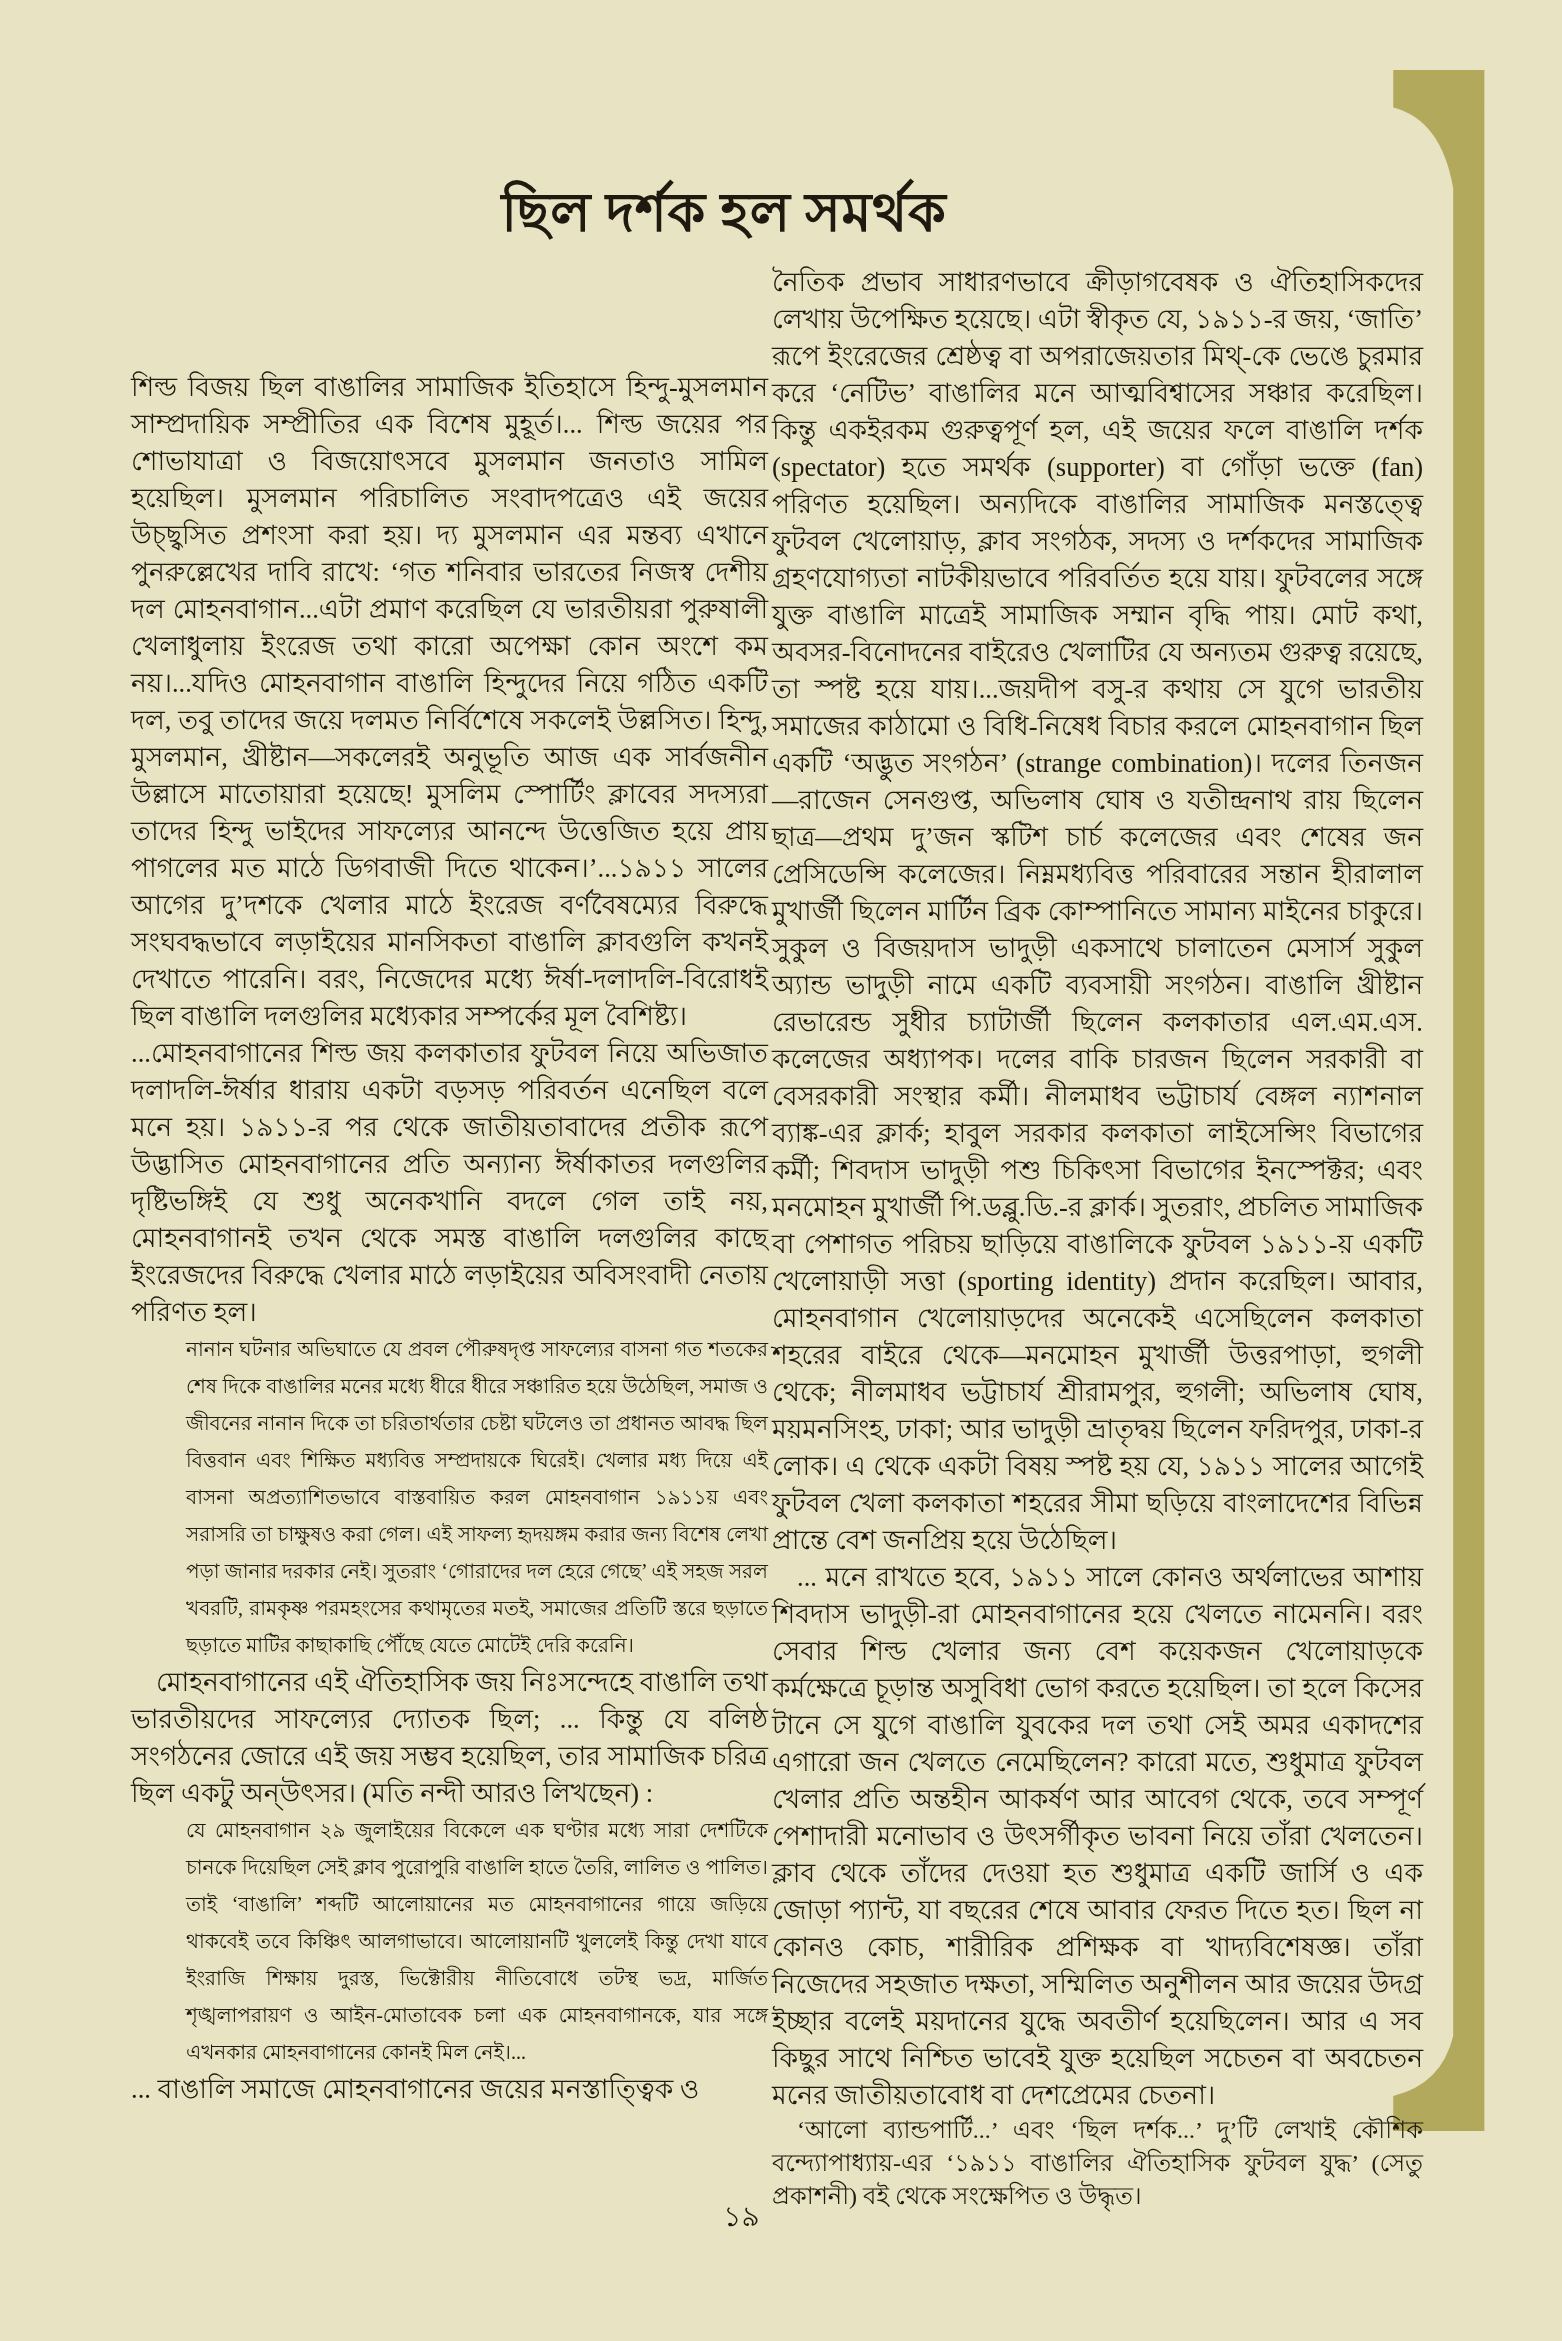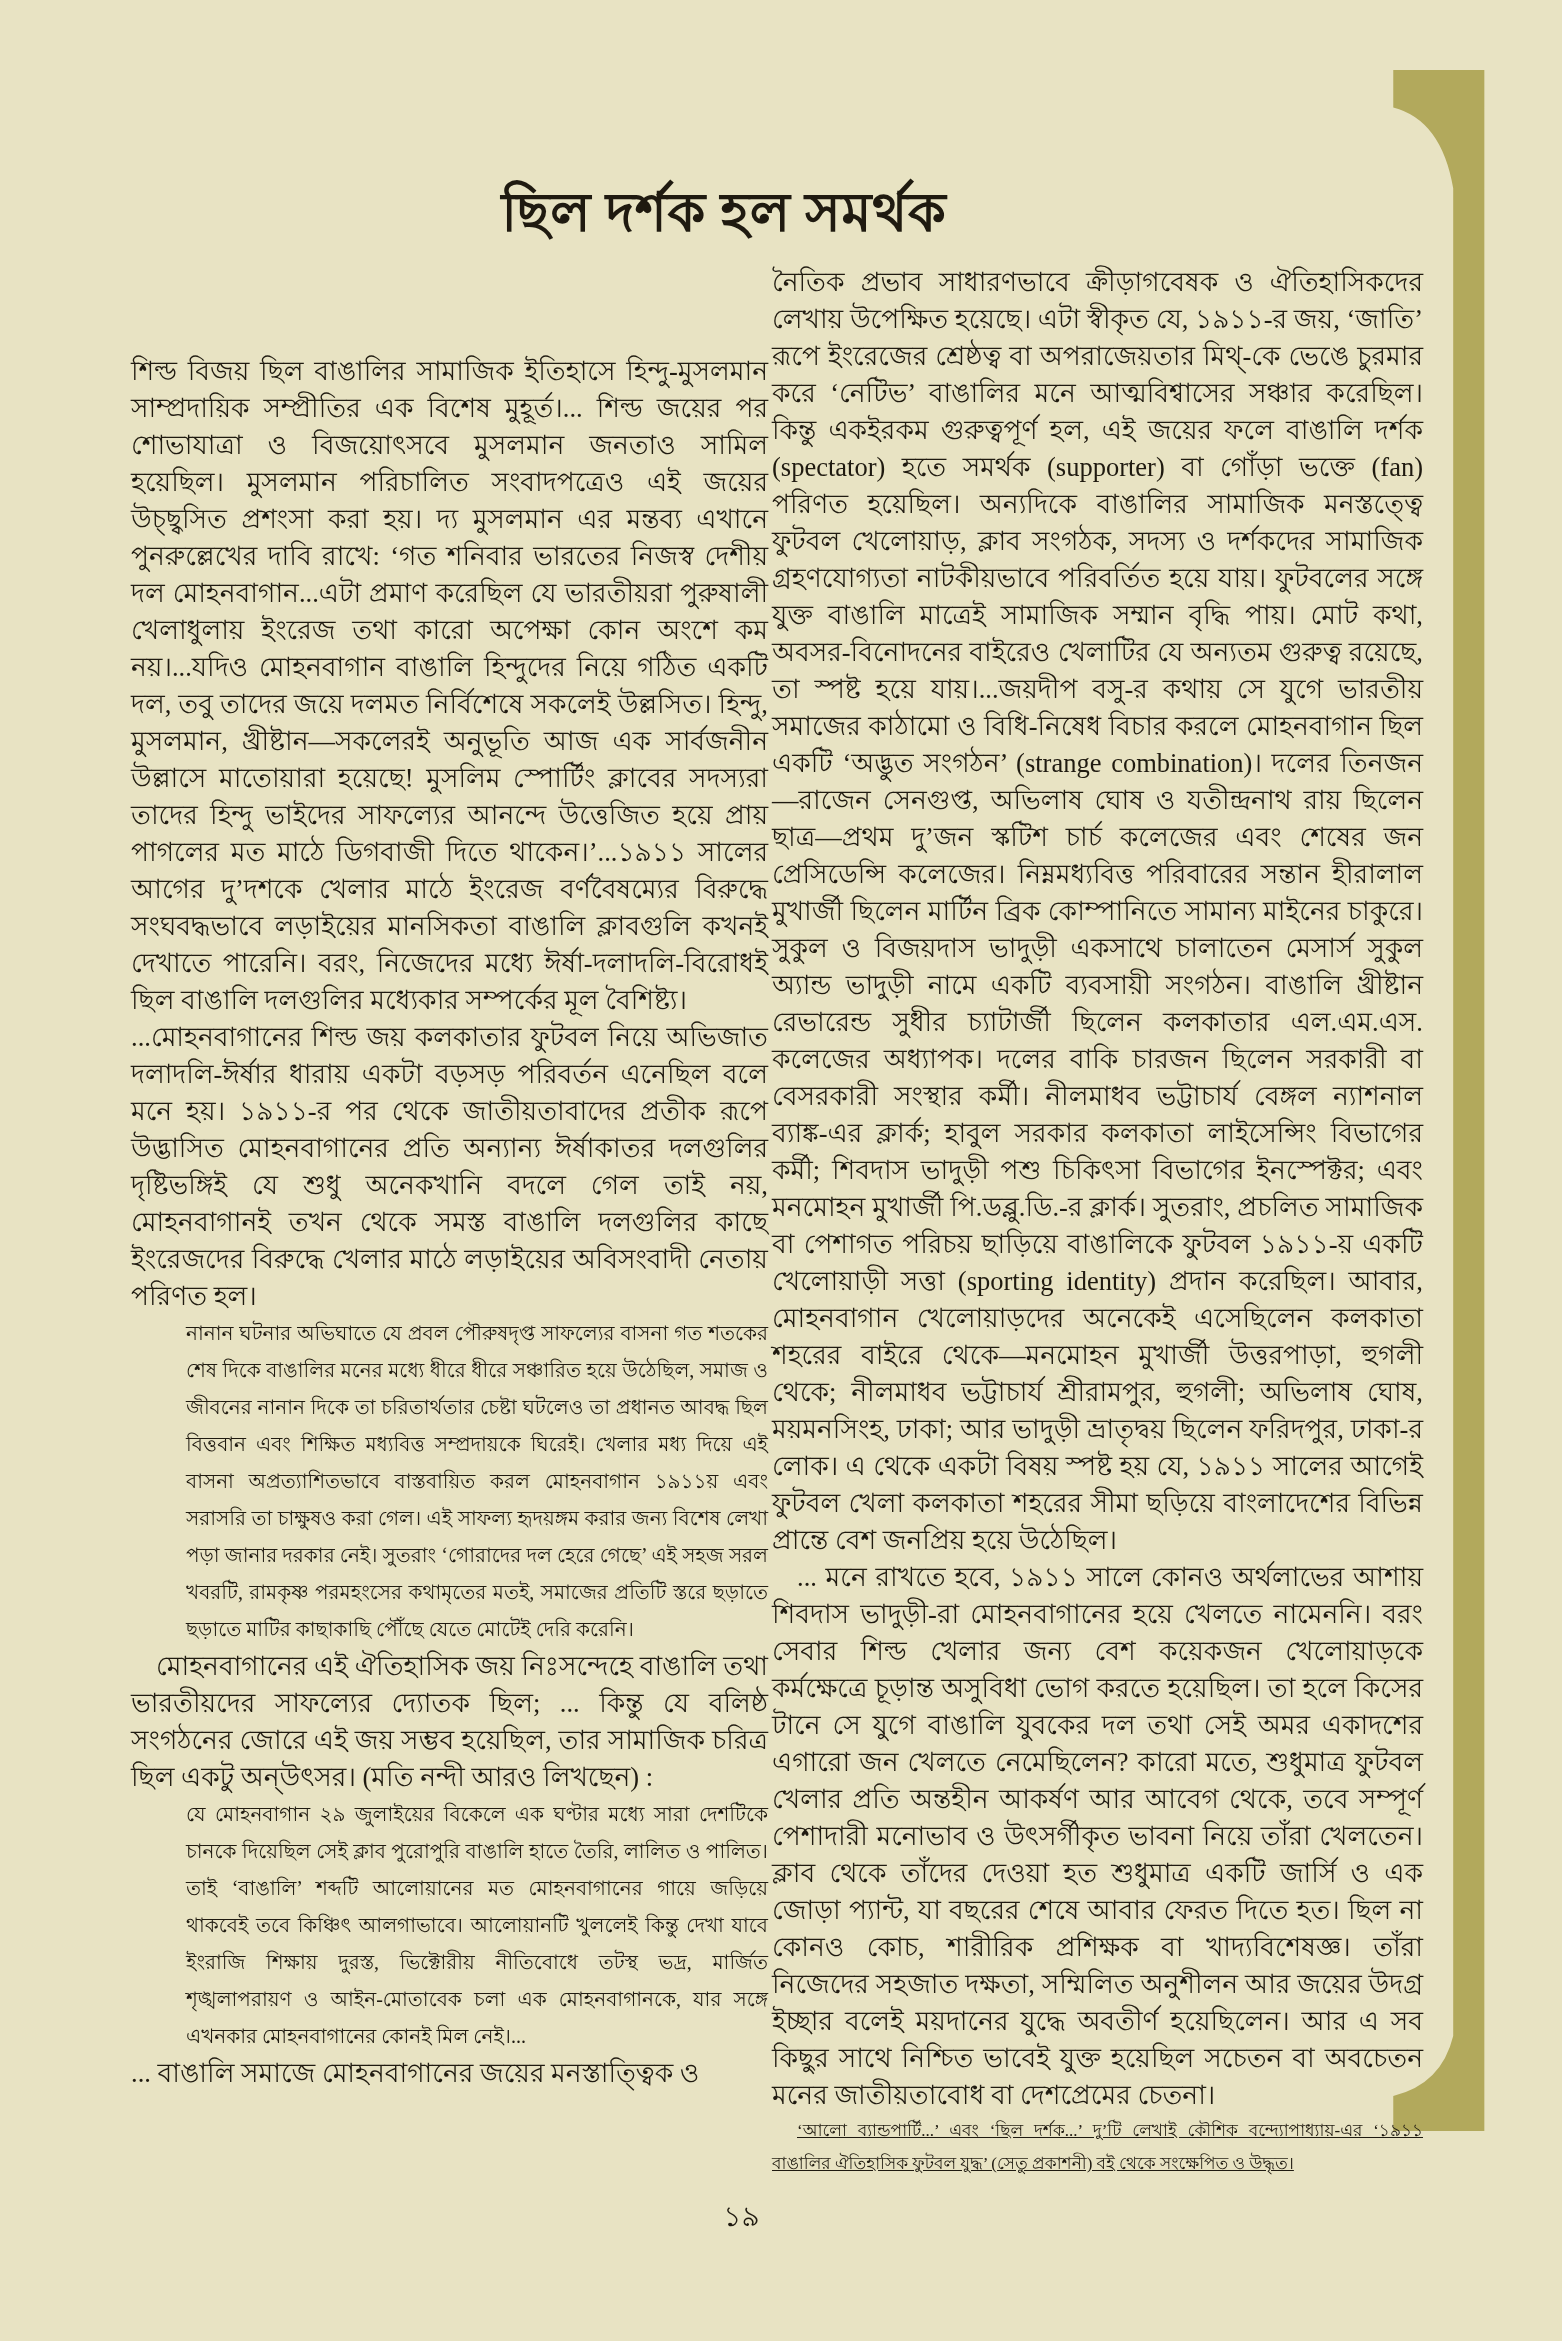--- a/index.html
+++ b/index.html
@@ -56,23 +56,22 @@
   .col p.body {
     font-size: 26.5px;
     line-height: 37px;
   }
   .col p.quote {
     font-size: 20px;
     line-height: 37px;
     margin-left: 55px;
   }
   .col p.footnote {
-    font-size: 17px;
+    font-size: 24px;
     line-height: 33px;
-    text-decoration: underline;
   }
   .col p.indent { text-indent: 25px; }
   .page-number {
     position: absolute;
     top: 2195px;
     left: 0;
     width: 1483px;
     text-align: center;
     font-size: 28px;
   }

